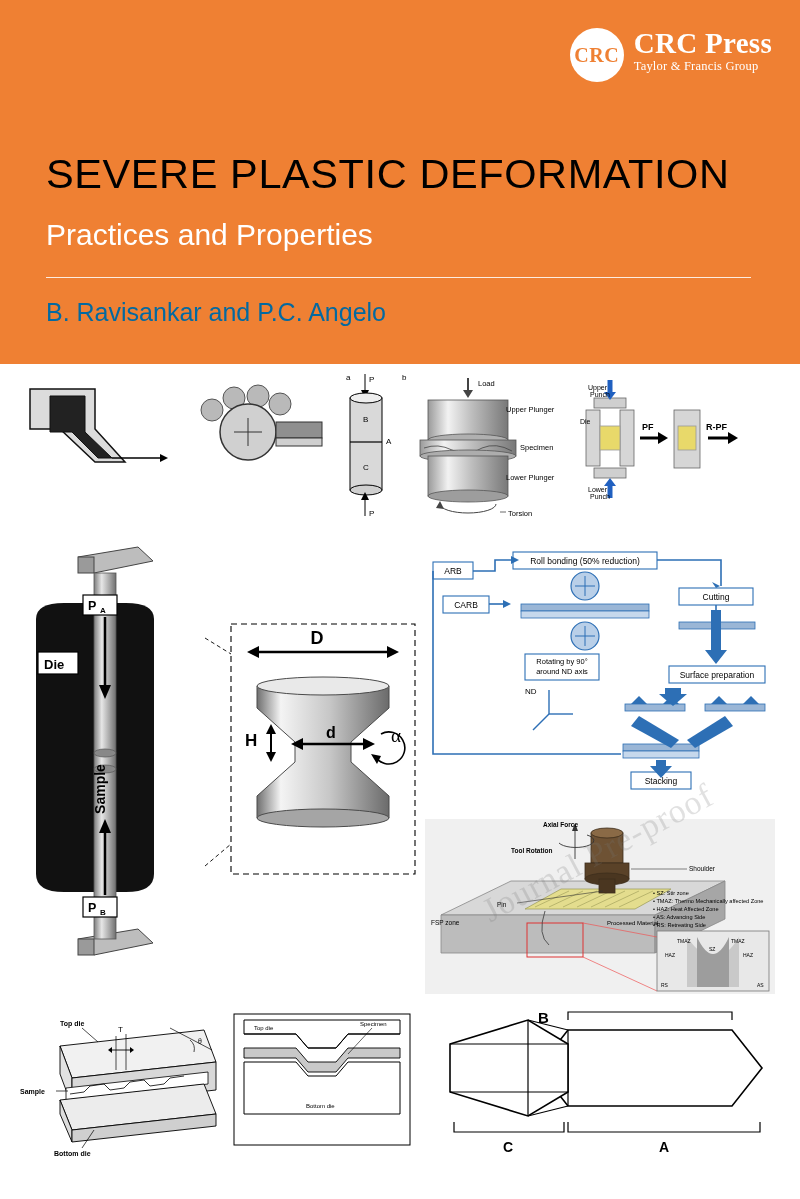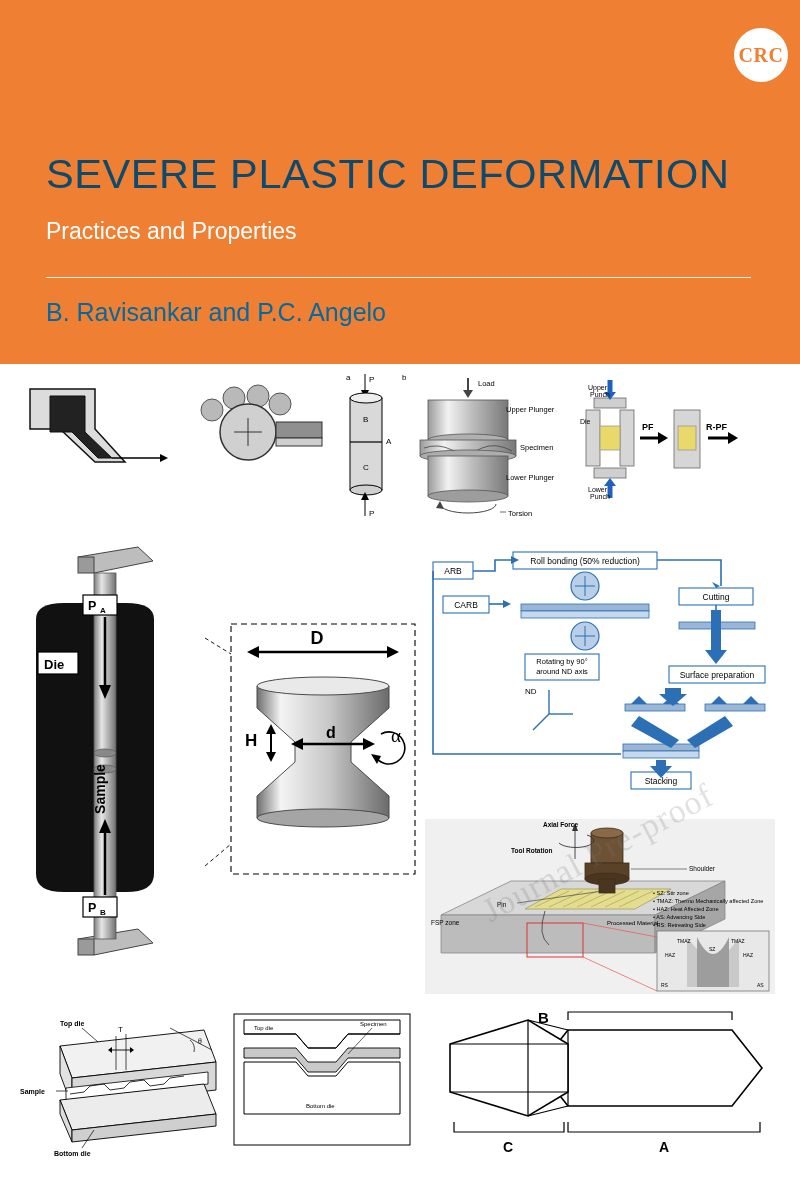--- a/index.html
+++ b/index.html
@@ -24,21 +24,21 @@
   
   .orange-band {
     position: absolute;
     left: 0; top: 0;
     width: 800px;
     height: 364px;
     background: #ef8033;
   }
   .publisher-logo {
     position: absolute;
-    right: 12px;
+    right: 28px;
     top: 28px;
     display: flex;
     align-items: flex-start;
     gap: 10px;
   }
   .crc-circle {
     width: 54px;
     height: 54px;
     border-radius: 50%;
     background: #ffffff;
@@ -66,32 +66,32 @@
     letter-spacing: 0.2px;
     font-family: "Liberation Serif", serif;
     margin-top: 2px;
   }
 
   .book-title {
     position: absolute;
     left: 46px;
     top: 150px;
     width: 720px;
-    color: #0c4a6e;
+    color: #000000;
     font-size: 41.5px;
     letter-spacing: 0.6px;
     font-weight: normal;
     white-space: nowrap;
   }
   .book-subtitle {
     position: absolute;
     left: 46px;
     top: 218px;
     color: #ffffff;
-    font-size: 23px;
+    font-size: 30px;
     font-weight: normal;
   }
   .rule {
     position: absolute;
     left: 46px;
     top: 277px;
     width: 705px;
     height: 1px;
     background: rgba(255,255,255,0.85);
   }
@@ -139,20 +139,24 @@
 </style>
 </head>
 <body>
 
 <div id="cover">
 
   <div class="orange-band"></div>
 
   <div class="publisher-logo">
     <div class="crc-circle">CRC</div>
+    <div class="crc-wordmark">
+      <div class="crc-name">CRC Press</div>
+      <div class="crc-sub">Taylor &amp; Francis Group</div>
+    </div>
   </div>
 
   <div class="book-title">SEVERE PLASTIC DEFORMATION</div>
   <div class="book-subtitle">Practices and Properties</div>
   <div class="rule"></div>
   <div class="authors">B. Ravisankar and P.C. Angelo</div>
 
   <div class="figures">
 
     <div class="fig" style="left:20px; top:10px; width:150px; height:100px;">

